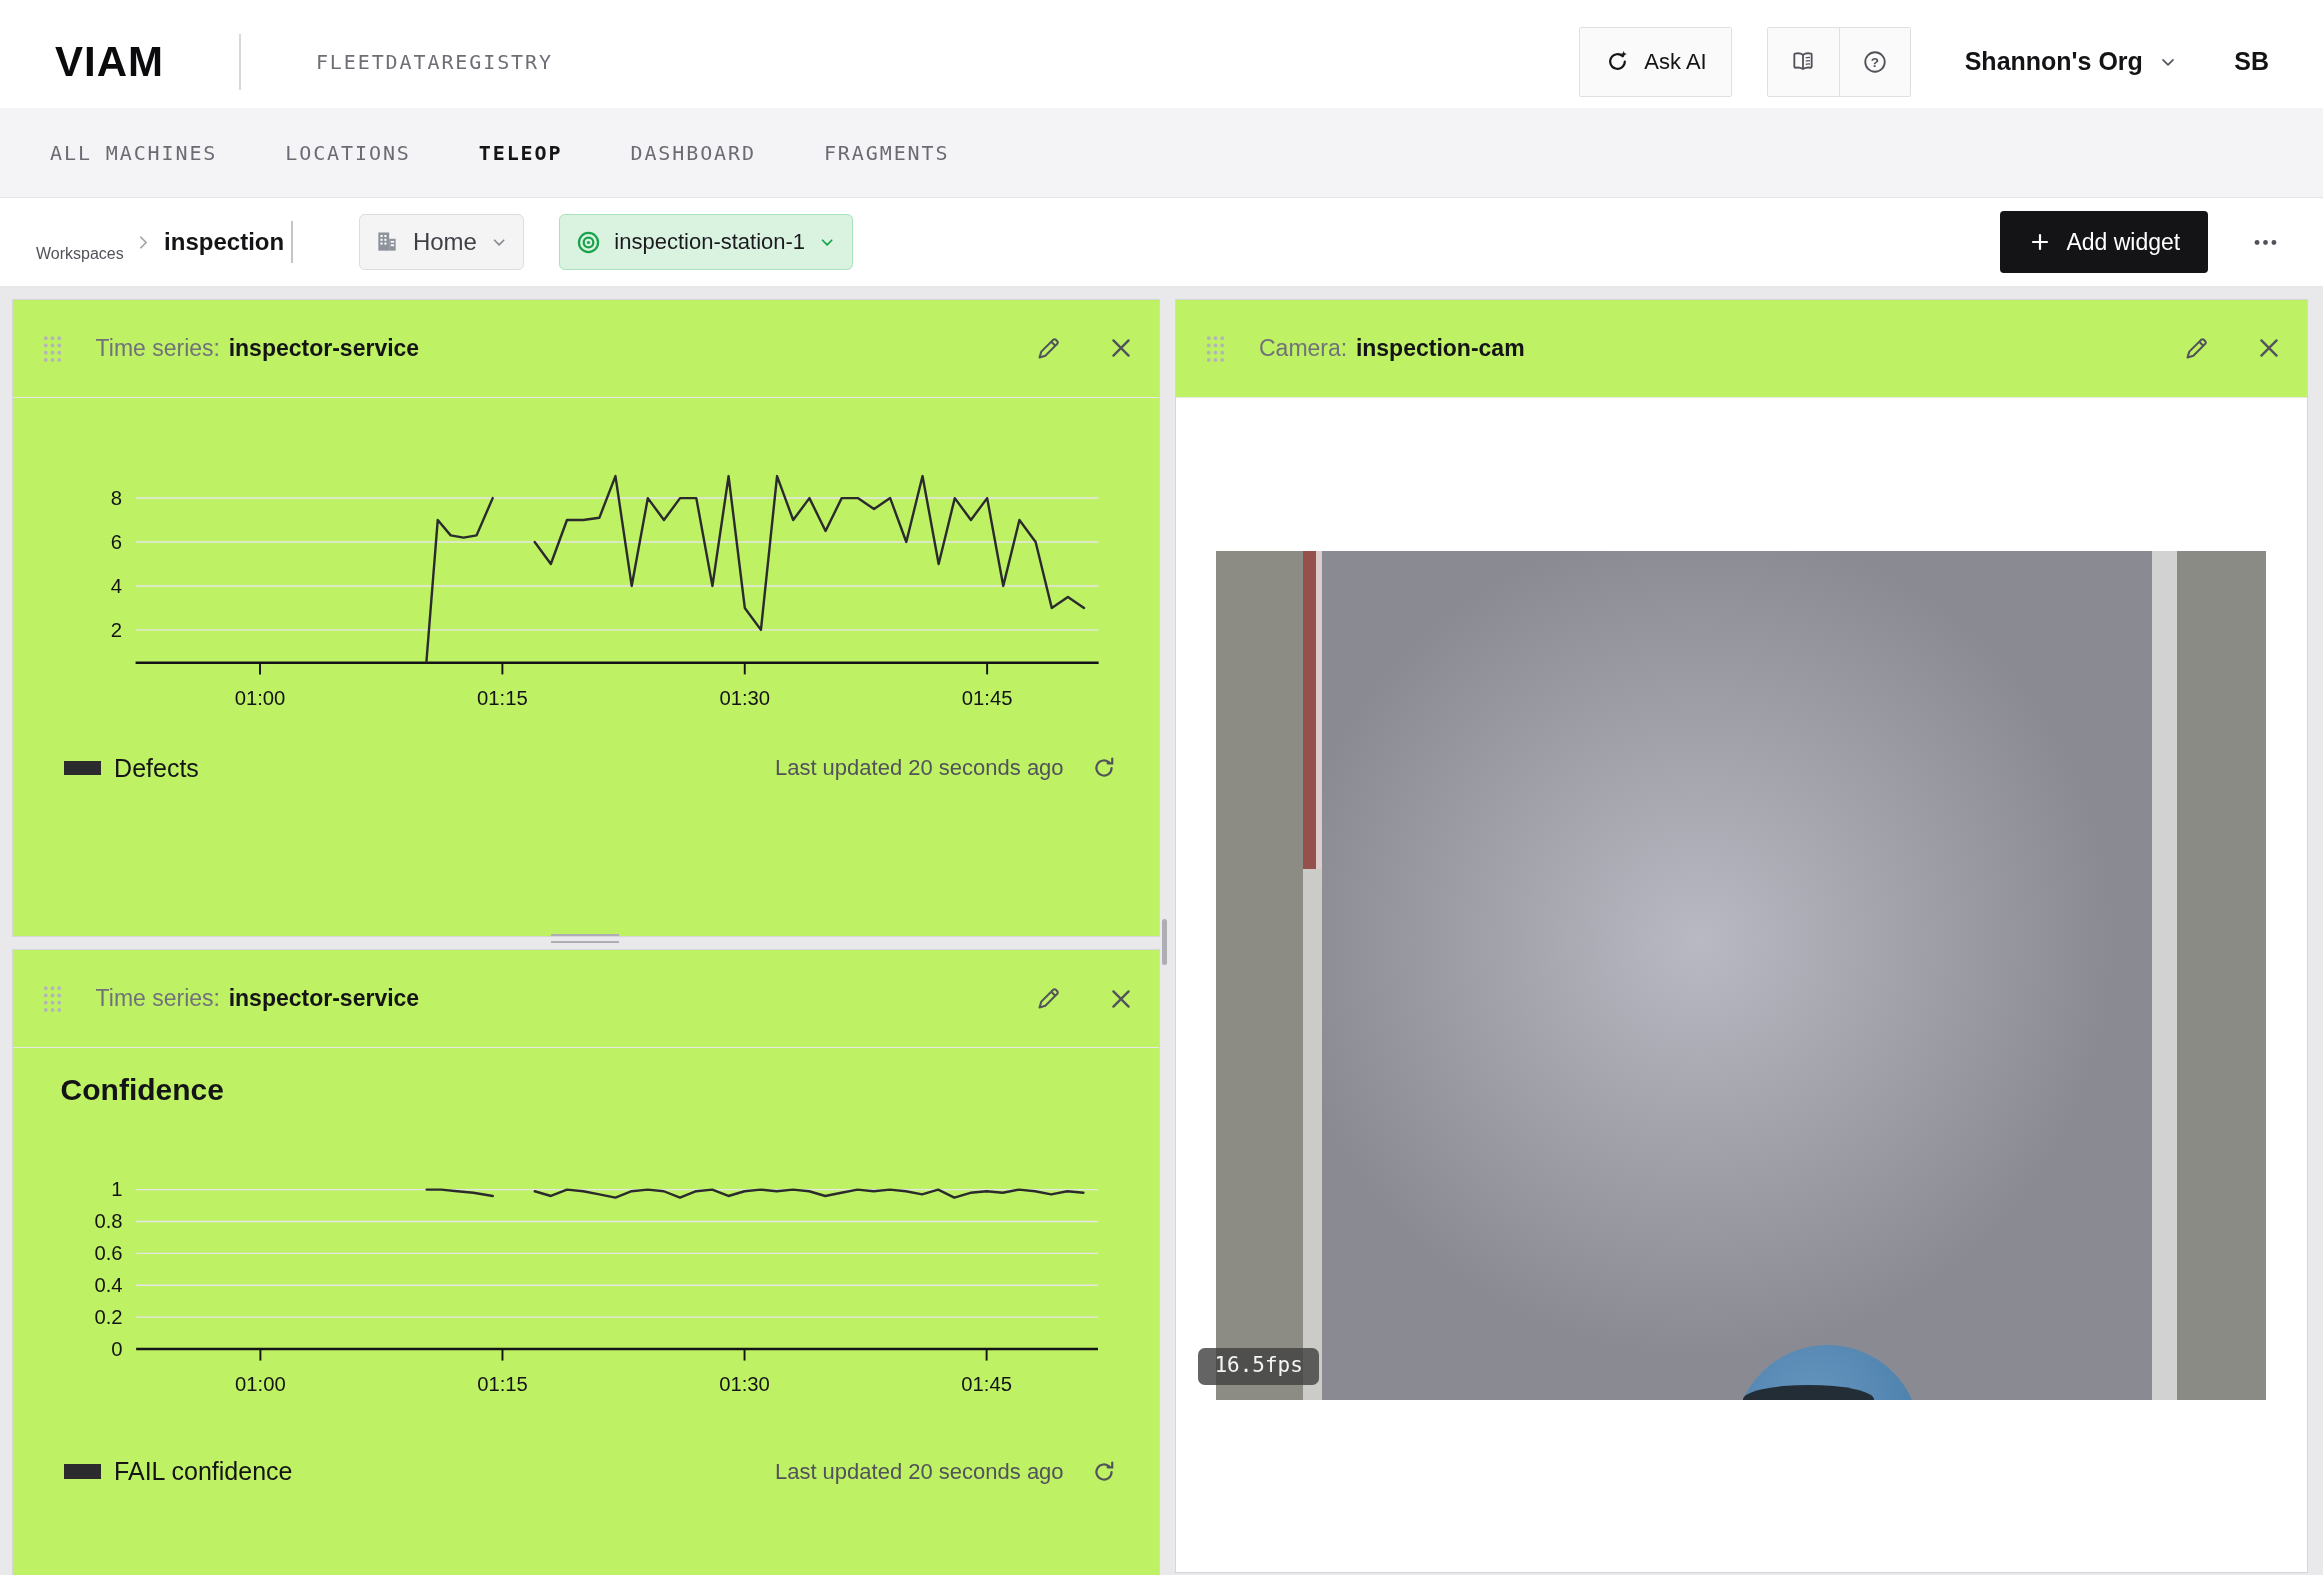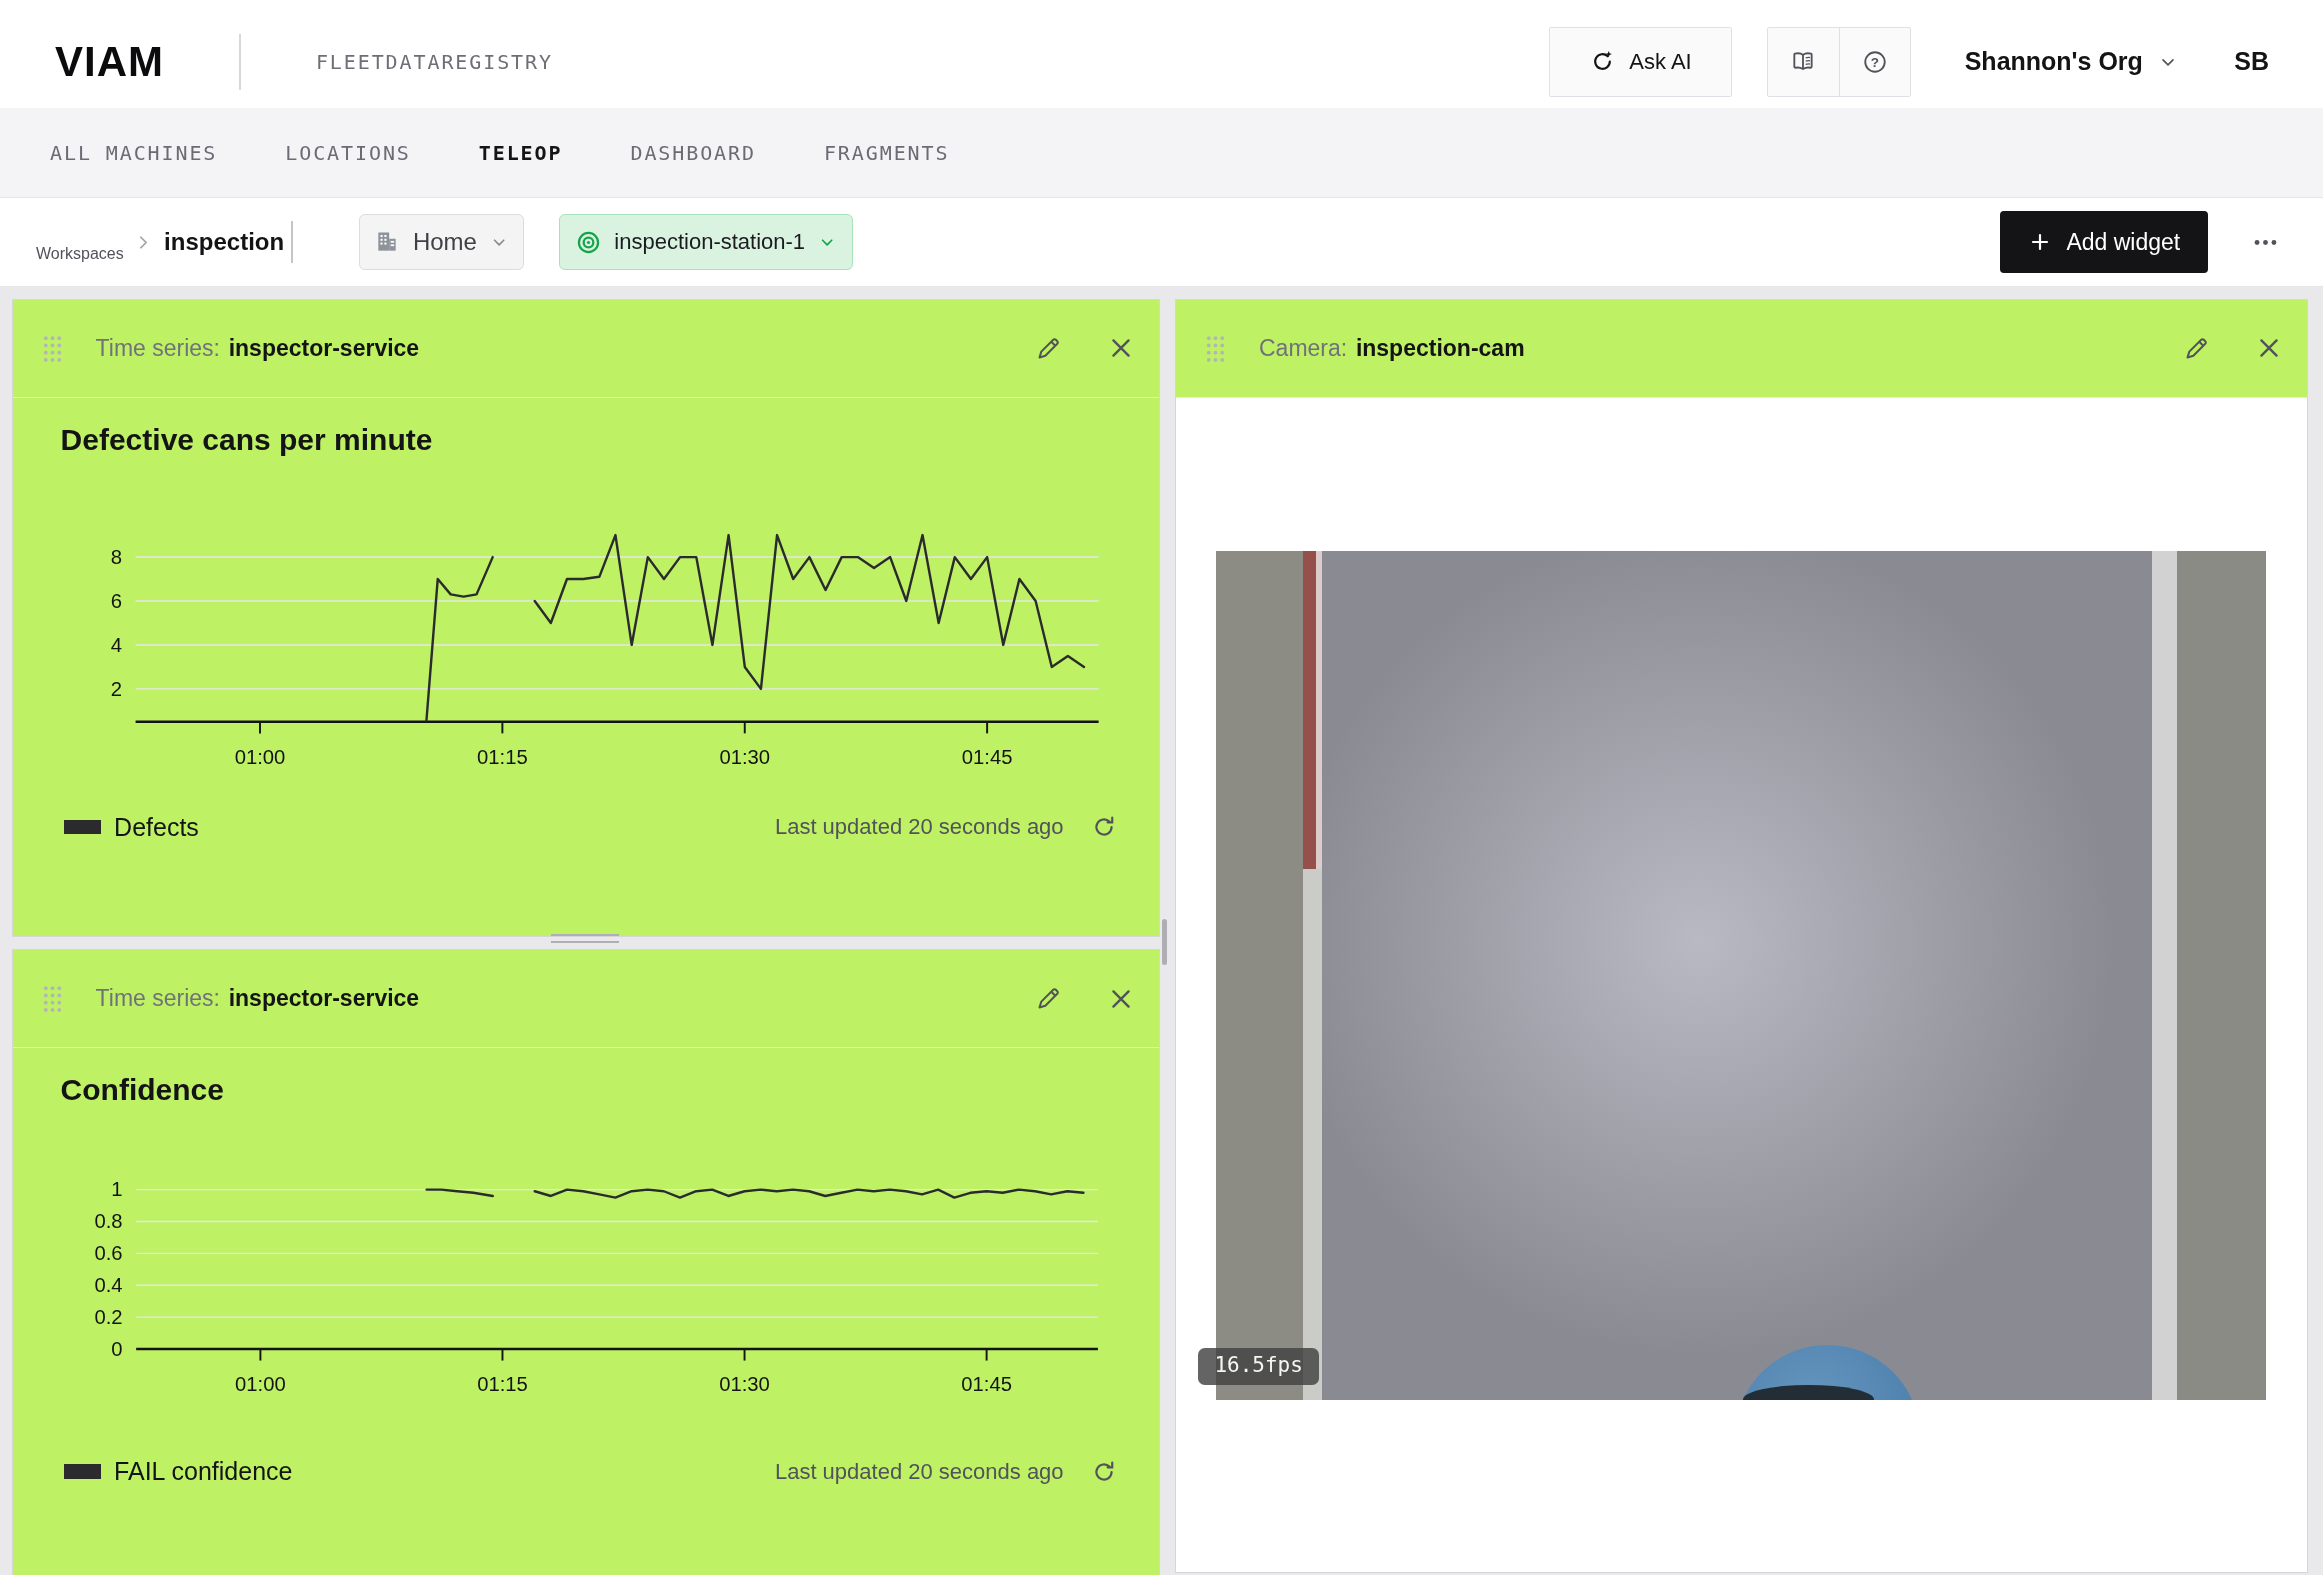--- a/index.html
+++ b/index.html
@@ -9,21 +9,21 @@
 
   
   .topbar{position:absolute;top:8px;left:0;right:0;height:108px;background:#fff;
           border-bottom:1px solid #ececef;display:flex;align-items:center;padding:0 54px 0 55px;}
   .logo{font-size:42px;font-weight:700;letter-spacing:1px;color:#0b0b0d;cursor:pointer;}
   .top-divider{width:1.9px;height:56px;background:#d8d8dc;margin:0 75px 0 75px;}
   .top-nav{display:flex;font-family:"DejaVu Sans Mono",monospace;font-size:20px;
            letter-spacing:1.9px;color:var(--nav-gray,#6e6e76);}
   .top-nav span{cursor:pointer;}
   .top-right{margin-left:auto;display:flex;align-items:center;}
-  .ask-ai{display:flex;align-items:center;gap:13.5px;height:70px;padding:0 39px;border:1px solid #e0e0e4;
+  .ask-ai{display:flex;align-items:center;gap:13.5px;height:70px;padding:0 24px;border:1px solid #e0e0e4;
           background:#fafafa;font-size:22px;color:#141417;border-radius:1.9px;cursor:pointer;font-family:inherit;}
   .icon-group{margin-left:35px;display:flex;height:70px;border:1px solid #e0e0e4;background:#fafafa;border-radius:1.9px;}
   .icon-cell{width:71px;display:flex;align-items:center;justify-content:center;color:#52525b;cursor:pointer;background:none;border:none;}
   .icon-cell + .icon-cell{border-left:1px solid #e0e0e4;}
   .org{margin-left:54px;display:flex;align-items:center;gap:15.4px;font-size:25px;font-weight:700;cursor:pointer;color:#141417;}
   .org .chev{color:#52525b;display:flex;}
   .avatar{margin-left:56px;font-size:25px;font-weight:700;cursor:pointer;color:#141417;}
 
   
   .subnav{position:absolute;top:108px;left:0;right:0;height:90px;background:#f4f4f6;border-bottom:1px solid #e6e6e9;
@@ -269,21 +269,20 @@
           </button>
           <button class="icon-btn">
             <span style="display:flex;">
               <svg width="26" height="26" viewBox="0 0 24 24" fill="none" stroke="currentColor" stroke-width="2.2" stroke-linecap="round">
                   <path d="M5 5l14 14M19 5L5 19"></path>
                 </svg>
             </span>
           </button>
         </span>
       </div>
-      <h2 class="chart-title">Defective cans per minute</h2>
       <svg class="chart" viewBox="0 0 1115 300" width="1077" height="290">
           <line x1="100" x2="1097" y1="209.89473684210526" y2="209.89473684210526" class="grid"></line>
           <line x1="100" x2="1097" y1="164.42105263157896" y2="164.42105263157896" class="grid"></line>
           <line x1="100" x2="1097" y1="118.94736842105263" y2="118.94736842105263" class="grid"></line>
           <line x1="100" x2="1097" y1="73.4736842105263" y2="73.4736842105263" class="grid"></line>
           <text x="86" y="216.89473684210526" class="ylab">2</text>
           <text x="86" y="171.42105263157896" class="ylab">4</text>
           <text x="86" y="125.94736842105263" class="ylab">6</text>
           <text x="86" y="80.4736842105263" class="ylab">8</text>
           <line x1="100" x2="1097" y1="244" y2="244" class="axis"></line>

